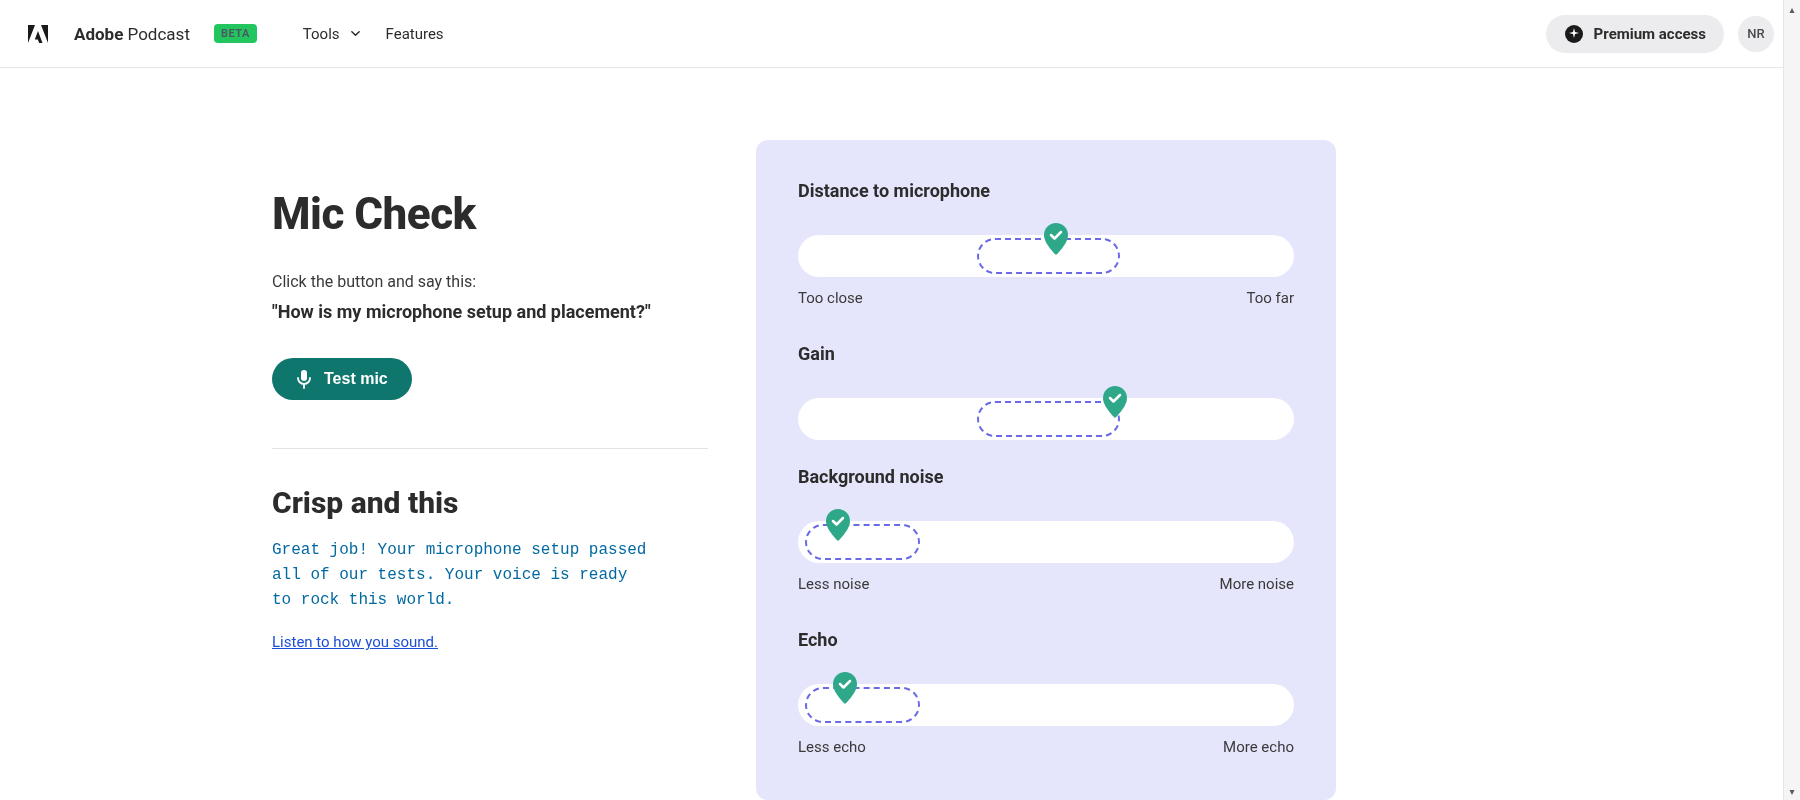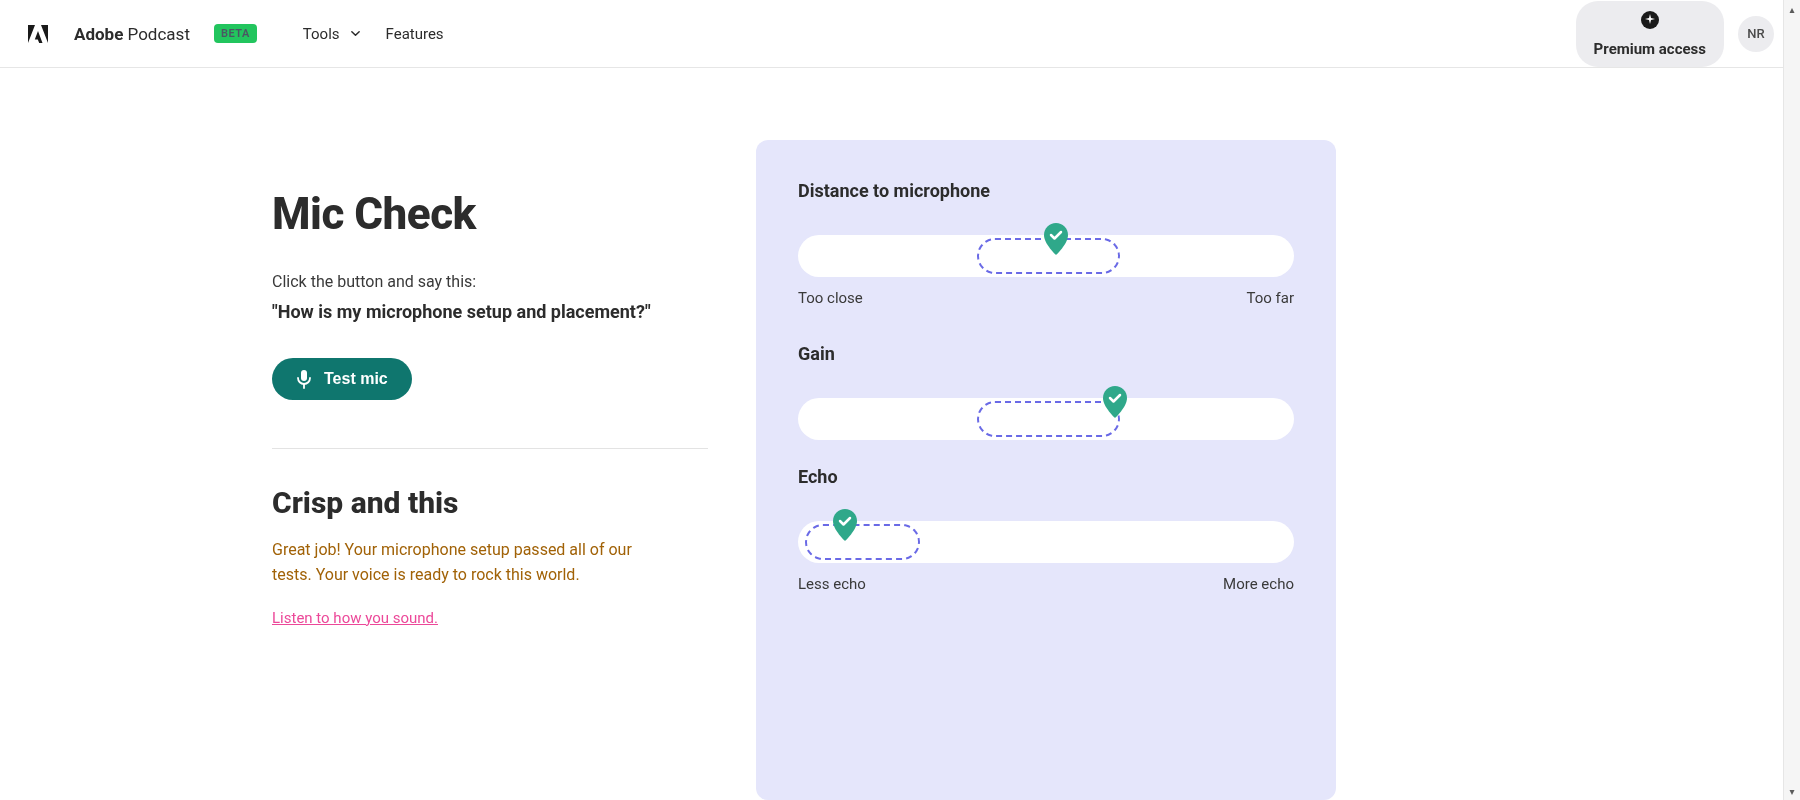--- a/index.html
+++ b/index.html
@@ -49,21 +49,20 @@
   .premium-btn {
     display: flex;
     align-items: center;
     gap: 10px;
     background: #ececef;
     border-radius: 22px;
     padding: 9px 18px;
     font-size: 15px;
     font-weight: 700;
     cursor: pointer;
-    flex-direction: column;
   }
   .premium-icon {
     width: 20px; height: 20px;
   }
   .avatar {
     width: 36px; height: 36px;
     border-radius: 50%;
     background: #ececef;
     display: flex;
     align-items: center;
@@ -119,28 +118,29 @@
     border-top: 1px solid #e3e3e3;
     margin: 48px 0 36px 0;
   }
   .result-title {
     font-size: 30px;
     font-weight: 800;
     margin-bottom: 18px;
   }
   .result-body {
     font-size: 16px;
-    color: #a16207;
+    color: #0369a1;
     line-height: 1.55;
     margin-bottom: 20px;
     max-width: 380px;
+    font-family: Liberation Mono, monospace;
   }
   .listen-link {
     font-size: 15px;
-    color: #ec4899;
+    color: #1d4ed8;
     text-decoration: underline;
     cursor: pointer;
   }
   
   .panel {
     background: #e5e6fb;
     border-radius: 12px;
     width: 580px;
     margin-top: 72px;
     padding: 40px 42px 40px 42px;
@@ -298,20 +298,35 @@
         <div class="track-wrap">
           <div class="track"></div>
           <div class="target-zone" style="left: 36%; width: 29%;"></div>
           <div class="marker" style="left: 64%;"><svg viewBox="0 0 24 32">
               <path d="M12 0 C18.6 0 24 5.4 24 12 C24 21 12 32 12 32 C12 32 0 21 0 12 C0 5.4 5.4 0 12 0 Z" fill="#2fa88a"></path>
               <path d="M7 12 L10.5 15.5 L17 9" stroke="#fff" stroke-width="2.5" fill="none" stroke-linecap="round" stroke-linejoin="round"></path>
             </svg></div>
         </div>
       </div>
       <div class="metric">
+        <div class="metric-title">Background noise</div>
+        <div class="track-wrap">
+          <div class="track"></div>
+          <div class="target-zone" style="left: 1.5%; width: 23%;"></div>
+          <div class="marker" style="left: 8%;"><svg viewBox="0 0 24 32">
+              <path d="M12 0 C18.6 0 24 5.4 24 12 C24 21 12 32 12 32 C12 32 0 21 0 12 C0 5.4 5.4 0 12 0 Z" fill="#2fa88a"></path>
+              <path d="M7 12 L10.5 15.5 L17 9" stroke="#fff" stroke-width="2.5" fill="none" stroke-linecap="round" stroke-linejoin="round"></path>
+            </svg></div>
+        </div>
+        <div class="track-labels">
+          <span>Less noise</span>
+          <span>More noise</span>
+        </div>
+      </div>
+      <div class="metric">
         <div class="metric-title">Echo</div>
         <div class="track-wrap">
           <div class="track"></div>
           <div class="target-zone" style="left: 1.5%; width: 23%;"></div>
           <div class="marker" style="left: 9.5%;"><svg viewBox="0 0 24 32">
               <path d="M12 0 C18.6 0 24 5.4 24 12 C24 21 12 32 12 32 C12 32 0 21 0 12 C0 5.4 5.4 0 12 0 Z" fill="#2fa88a"></path>
               <path d="M7 12 L10.5 15.5 L17 9" stroke="#fff" stroke-width="2.5" fill="none" stroke-linecap="round" stroke-linejoin="round"></path>
             </svg></div>
         </div>
         <div class="track-labels">

